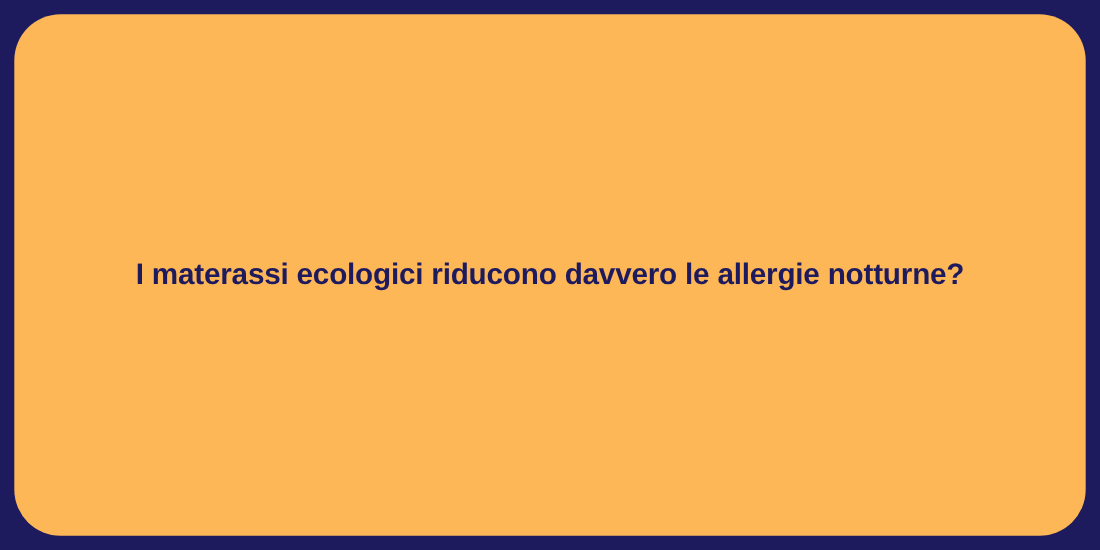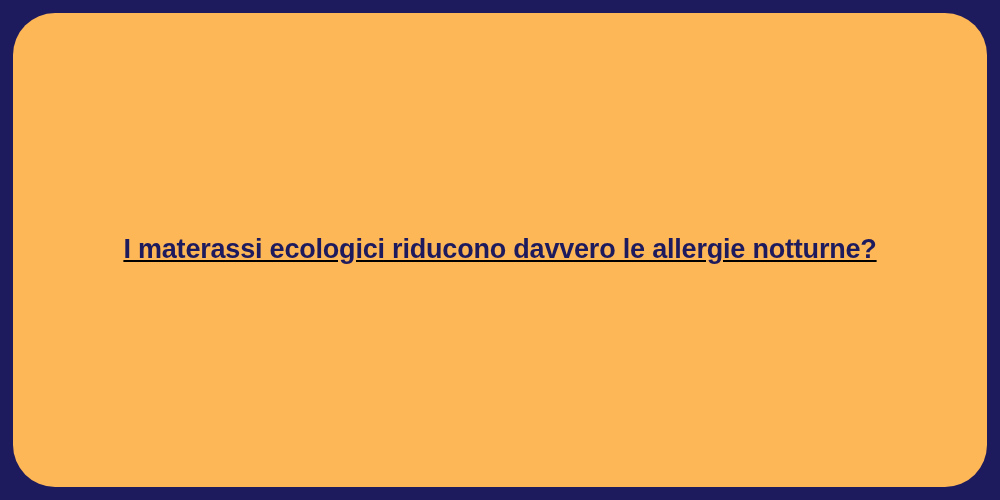--- a/index.html
+++ b/index.html
@@ -28,21 +28,20 @@
   .card {
     box-sizing: border-box;
     width: 100%;
     height: 100%;
     background: #FDB757;
     border-radius: 42px;
     display: flex;
     align-items: center;
     justify-content: center;
     padding: 0 40px;
-    text-decoration: underline;
   }
 
   .headline {
     margin: 0;
     color: #1E1A5E;
     font-family: "Liberation Sans", sans-serif;
     font-size: 27px;
     font-weight: bold;
     line-height: 1.3;
     letter-spacing: -0.2px;

